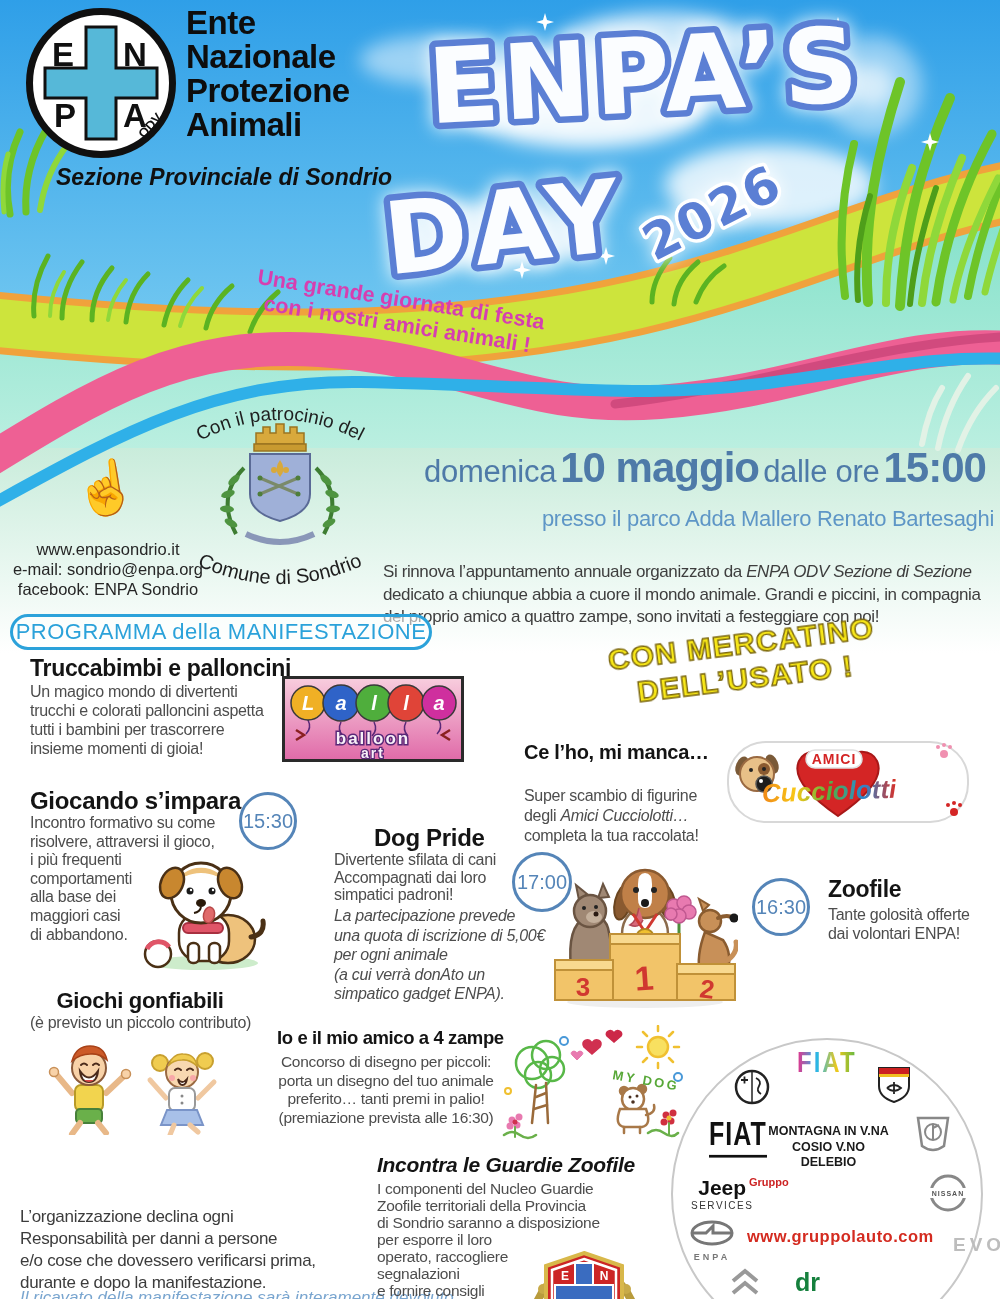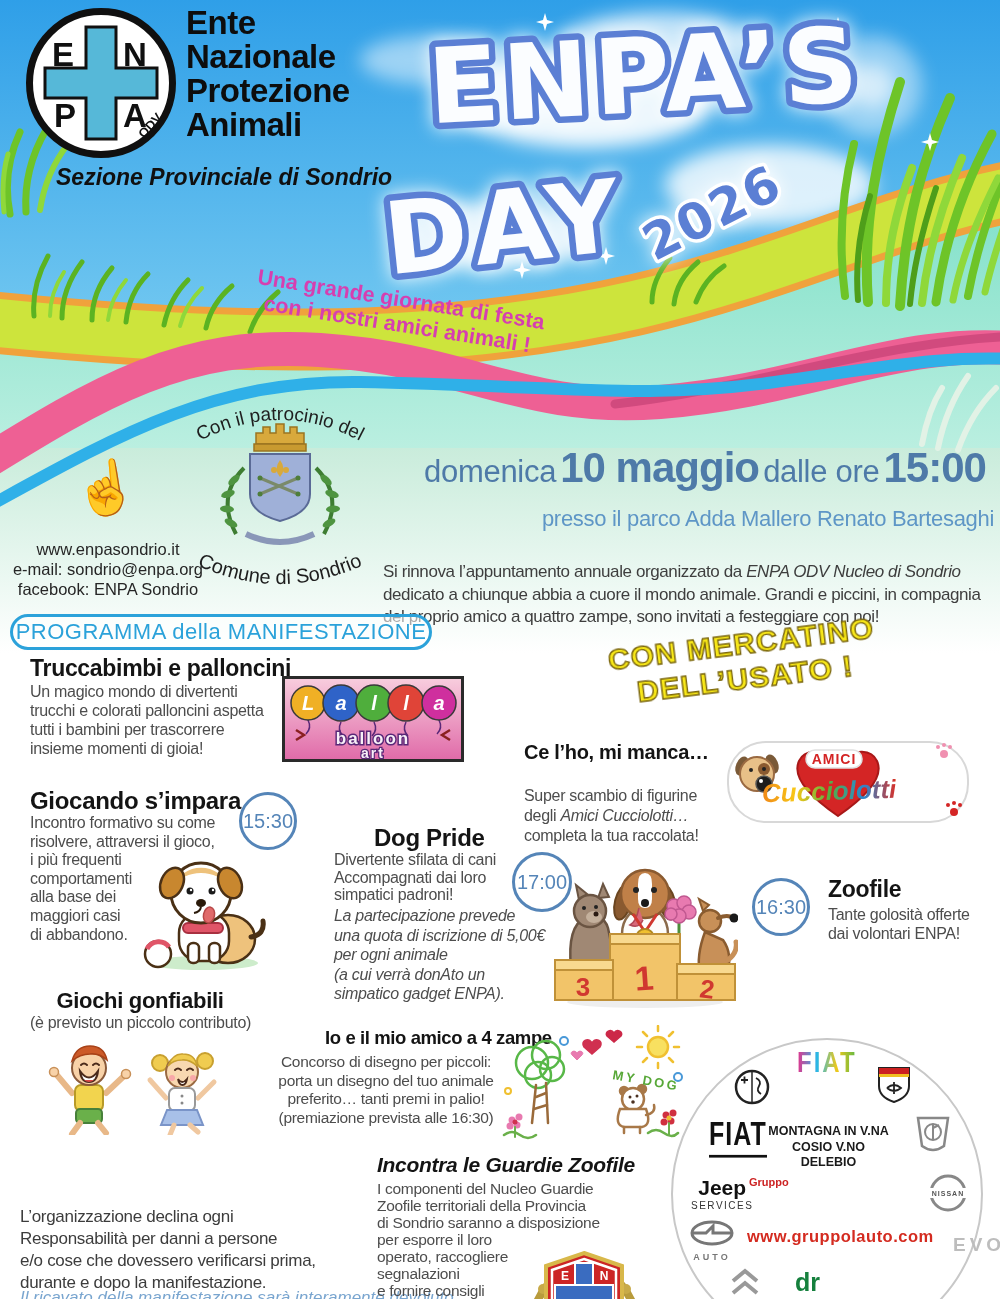--- a/index.html
+++ b/index.html
@@ -250,21 +250,21 @@
   </div>
 
   <div class="abs date-line nowrap" style="left:415px;top:444px;width:580px;">
     <span class="sm">domenica</span>
     <span class="bg">10 maggio</span>
     <span class="sm">dalle ore</span>
     <span class="bg">15:00</span>
   </div>
   <div class="abs loc-line nowrap" style="left:538px;top:506px;width:460px;">presso il parco Adda Mallero Renato Bartesaghi</div>
   <div class="abs intro pre" style="left:383px;top:539px;width:616px;">
-    <span>Si rinnova l’appuntamento annuale organizzato da </span><span style="font-style:italic">ENPA ODV Nucleo di Sondrio</span><span>
+    <span>Si rinnova l’appuntamento annuale organizzato da </span><span style="font-style:italic">ENPA ODV Sezione di Sezione</span><span>
 dedicato a chiunque abbia a cuore il mondo animale. Grandi e piccini, in compagnia
 del proprio amico a quattro zampe, sono invitati a festeggiare con noi!</span>
   </div>
 
   <div class="abs pill" style="left:10px;top:614px;justify-content:center;">
     <span class="nowrap">PROGRAMMA della MANIFESTAZIONE</span>
   </div>
 
   <div class="abs act-title nowrap" style="left:30px;top:655px;font-size:23px;">Truccabimbi e palloncini</div>
   <div class="abs act-body pre" style="left:30px;top:682px;font-size:16px;line-height:19px;">Un magico mondo di divertenti
@@ -490,21 +490,21 @@
         <circle cx="151" cy="40" r="3" fill="#f8a8a8"></circle>
       <path d="M136,41 q4,6 9,0 q-1,6 -4.5,6 q-3.5,0 -4.5,-6 z" fill="#fff" stroke="#4a2a1a" stroke-width="1.8"></path>
       <rect x="127" y="50" width="26" height="23" rx="6" fill="#ffffff" stroke="#999999" stroke-width="2"></rect>
       <circle cx="140" cy="58" r="1.5" fill="#888"></circle>
         <circle cx="140" cy="65" r="1.5" fill="#888"></circle>
       <path d="M125,72 l-6,15 h42 l-6,-15 z" fill="#a8c0e8" stroke="#7a94c8" stroke-width="2"></path>
       <path d="M132,87 L128,97 M148,87 L156,94" stroke="#f0c8a0" stroke-width="5" stroke-linecap="round"></path>
     </g>
   </svg>
 
-  <div class="abs act-title nowrap" style="left:277px;top:1027px;font-size:18.5px;letter-spacing:-0.4px;margin-left:48px;">Io e il mio amico a 4 zampe</div>
+  <div class="abs act-title nowrap" style="left:277px;top:1027px;font-size:18.5px;letter-spacing:-0.4px;">Io e il mio amico a 4 zampe</div>
   <div class="abs act-body pre" style="left:272px;top:1053px;width:228px;text-align:center;font-size:15.5px;line-height:18.5px;">Concorso di disegno per piccoli:
 porta un disegno del tuo animale
 preferito… tanti premi in palio!
 (premiazione prevista alle 16:30)</div>
 
   <svg class="abs" style="left:500px;top:1025px;" width="185" height="115" viewBox="0 0 185 115">
     <g fill="none" stroke-linecap="round">
       <g stroke="#58b848" stroke-width="2.5">
         <circle cx="32" cy="38" r="16"></circle>
           <circle cx="46" cy="30" r="14"></circle>
@@ -649,21 +649,21 @@
       <text x="21" y="24" text-anchor="middle" font-size="7" font-weight="bold" fill="#555" letter-spacing="1">NISSAN</text>
     </svg>
 
     <div class="abs site-red nowrap" style="left:74px;top:187px;">www.gruppolauto.com</div>
 
     <div class="abs" style="left:16px;top:180px;text-align:center;">
       <svg width="46" height="28" viewBox="0 0 46 28">
         <ellipse cx="23" cy="13" rx="20" ry="11" fill="none" stroke="#777" stroke-width="3"></ellipse>
         <path d="M4,13 h13 l7,-7 v7 h18" fill="none" stroke="#777" stroke-width="3"></path>
       </svg>
-      <div class="opel-word nowrap">AUTO</div>
+      <div class="opel-word nowrap">ENPA</div>
     </div>
 
     <div class="abs evo nowrap" style="left:232px;top:194px;">EVO</div>
 
     <svg class="abs" style="left:52px;top:228px;" width="40" height="30" viewBox="0 0 40 30">
       <path d="M8,13 L20,3 L32,13" fill="none" stroke="#999" stroke-width="4"></path>
       <path d="M8,25 L20,15 L32,25" fill="none" stroke="#999" stroke-width="4"></path>
     </svg>
 
     <div class="abs dr nowrap" style="left:122px;top:228px;">dr</div>

